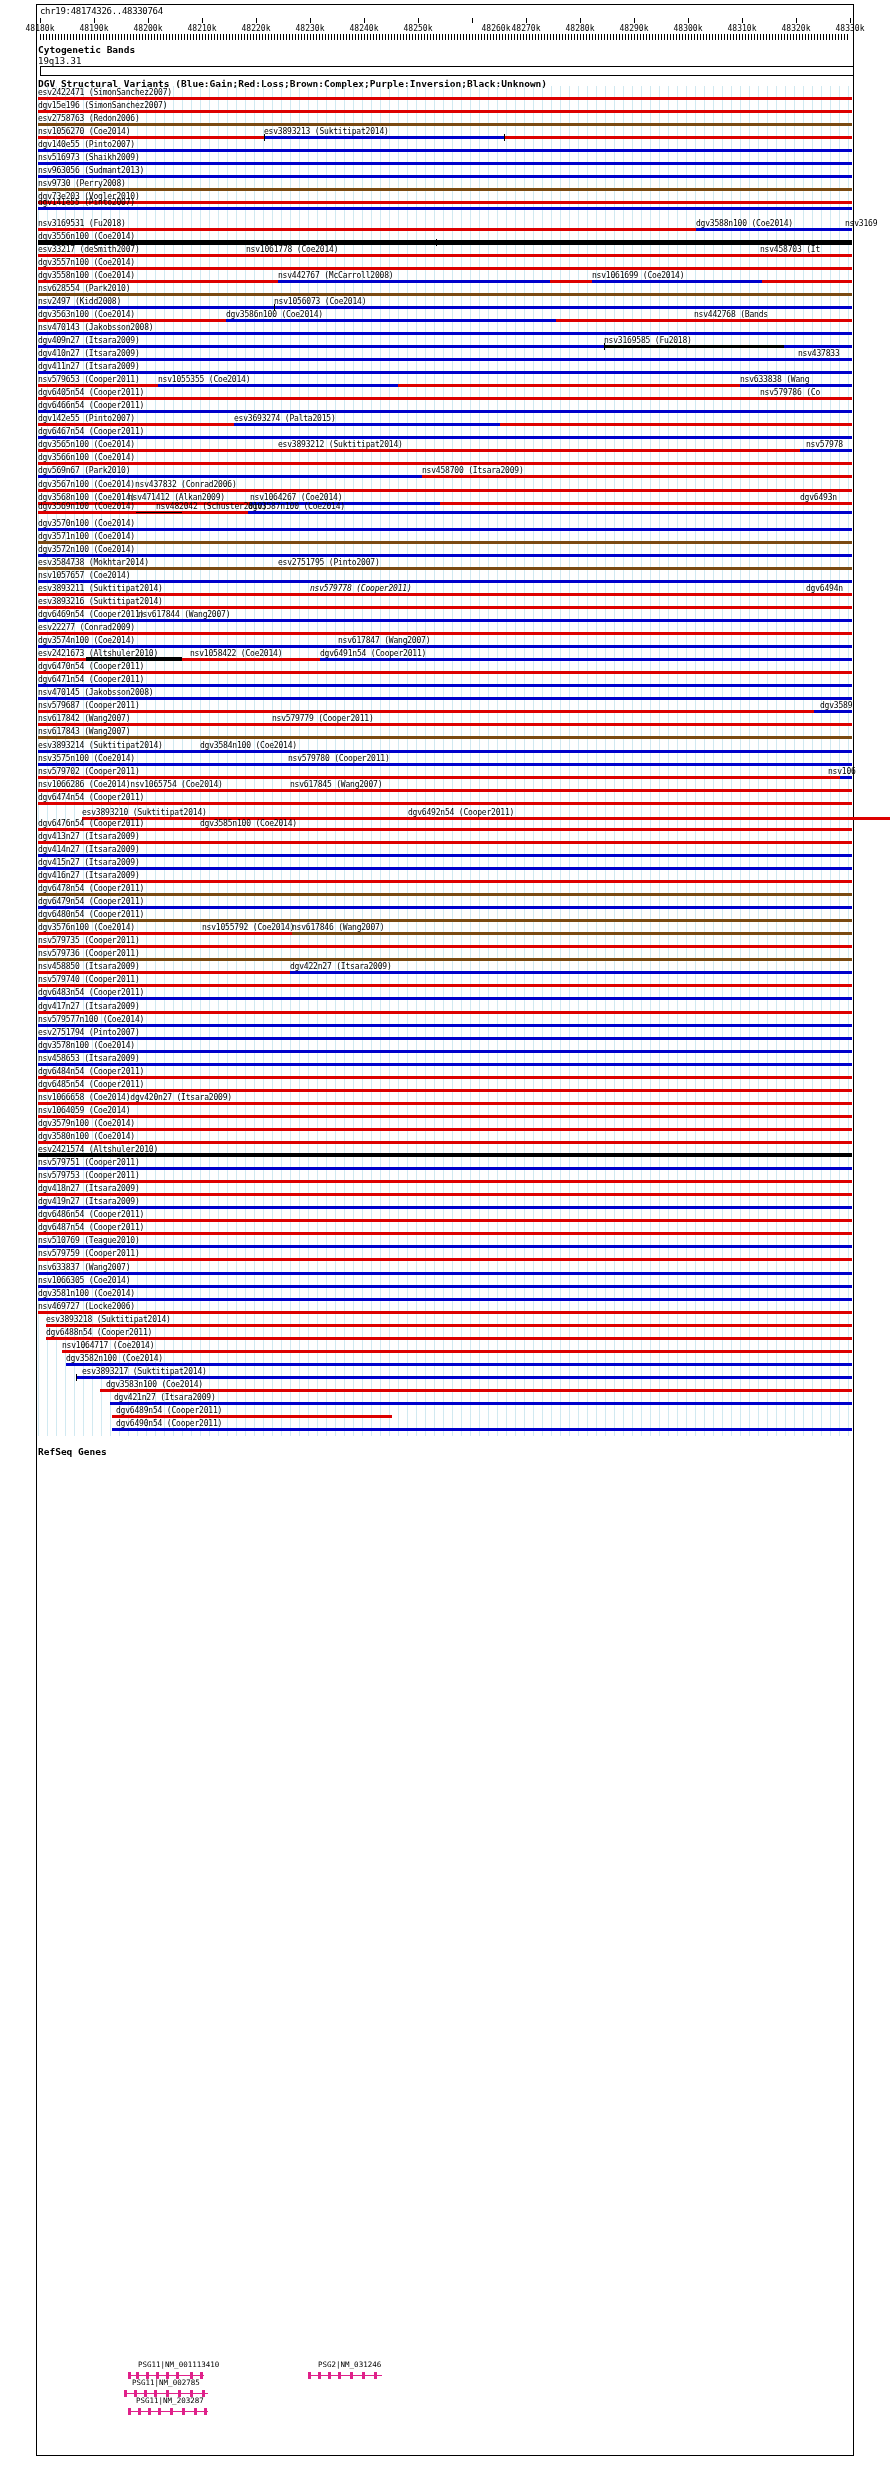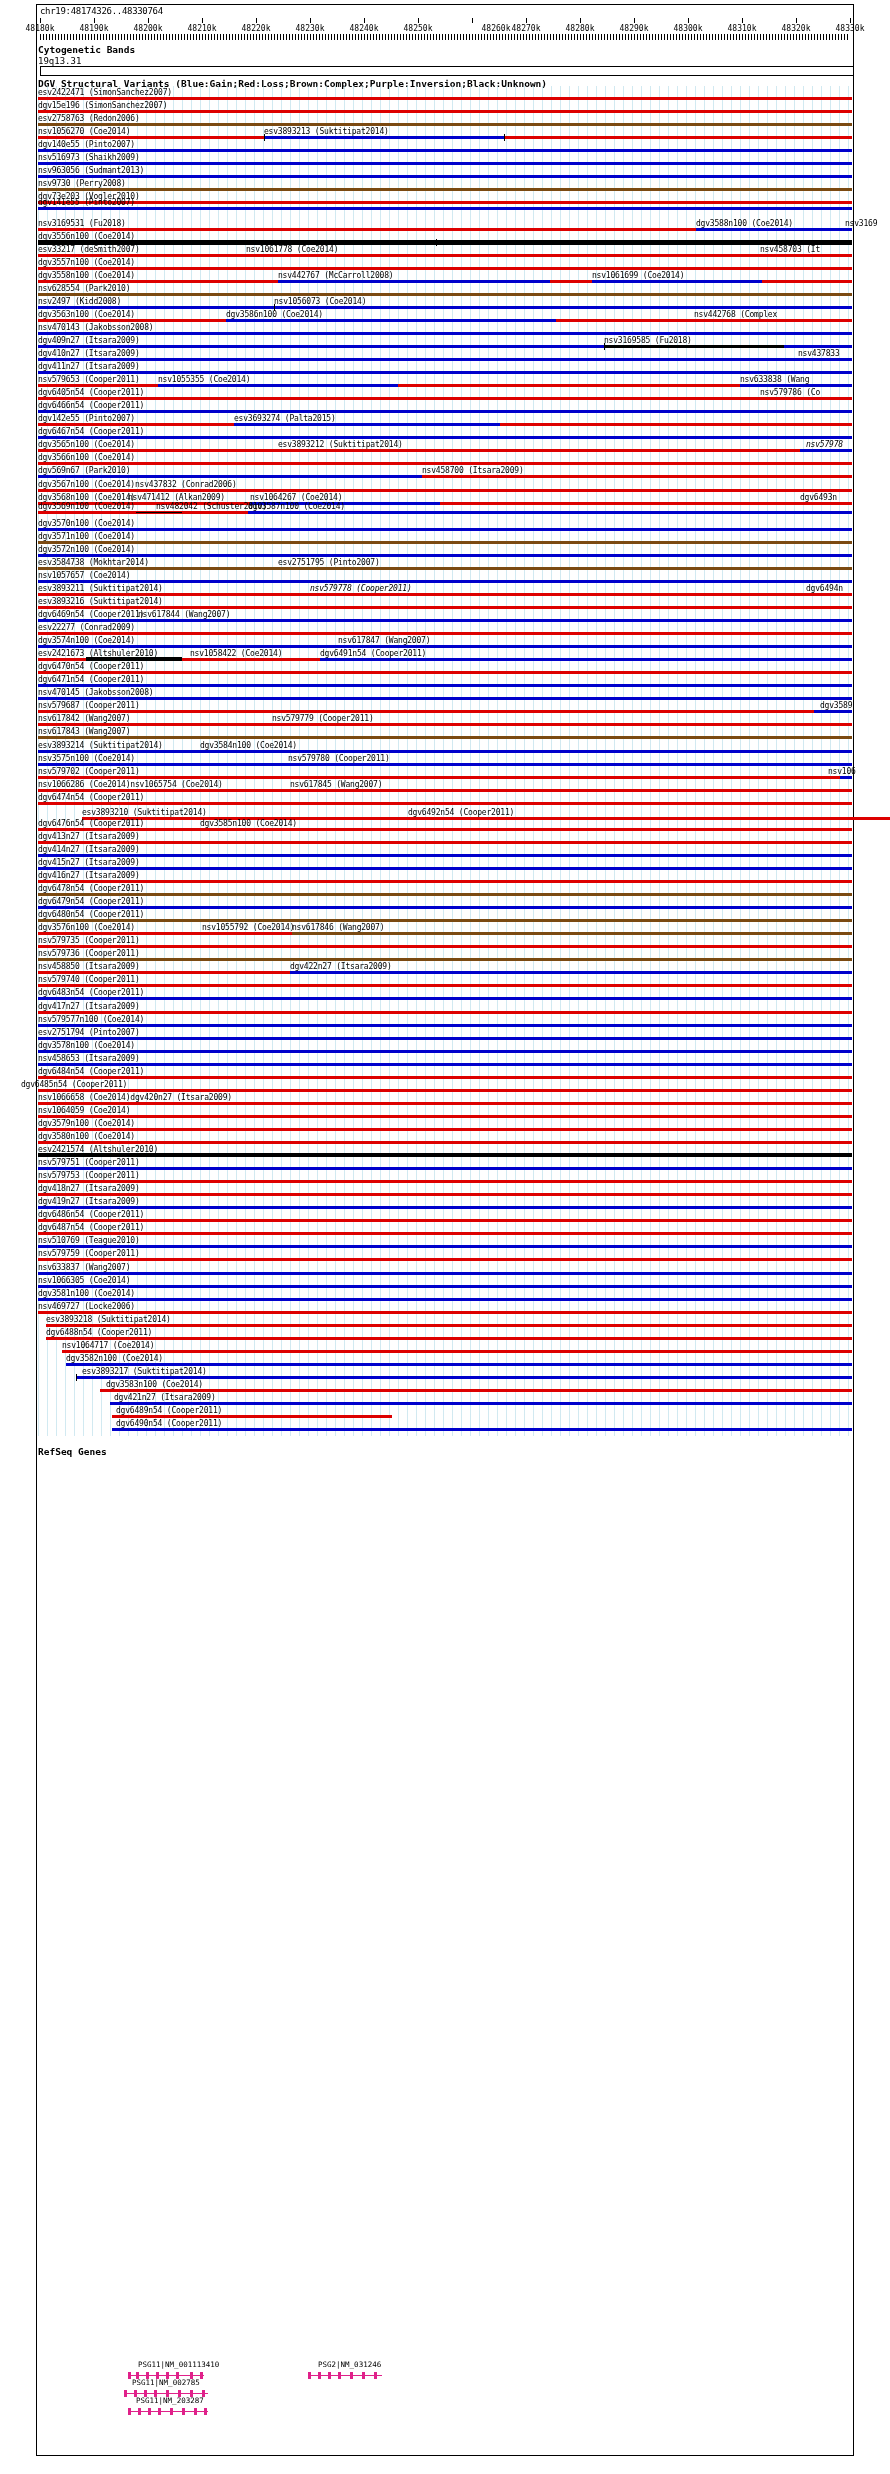--- a/index.html
+++ b/index.html
@@ -162,21 +162,21 @@
       </div>
       <div class="row" style="top: 296.8px;">
         <div class="lab" style="left: 38px; top: 0px;">nsv2497 (Kidd2008)</div>
         <div class="lab" style="left: 274px; top: 0px;">nsv1056073 (Coe2014)</div>
         <div class="bar" style="left: 38px; top: 9px; width: 814px; background: rgb(0, 0, 204);"></div>
         <div class="cap" style="left: 274px; top: 7px;"></div>
       </div>
       <div class="row" style="top: 309.85px;">
         <div class="lab" style="left: 38px; top: 0px;">dgv3563n100 (Coe2014)</div>
         <div class="lab" style="left: 226px; top: 0px;">dgv3586n100 (Coe2014)</div>
-        <div class="lab" style="left: 694px; top: 0px;">nsv442768 (Complex</div>
+        <div class="lab" style="left: 694px; top: 0px;">nsv442768 (Bands</div>
         <div class="bar" style="left: 38px; top: 9px; width: 814px; background: rgb(221, 0, 0);"></div>
         <div class="bar" style="left: 226px; top: 9px; width: 330px; background: rgb(0, 0, 204);"></div>
       </div>
       <div class="row" style="top: 322.9px;">
         <div class="lab" style="left: 38px; top: 0px;">nsv470143 (Jakobsson2008)</div>
         <div class="bar" style="left: 38px; top: 9px; width: 814px; background: rgb(0, 0, 204);"></div>
       </div>
       <div class="row" style="top: 335.95px;">
         <div class="lab" style="left: 38px; top: 0px;">dgv409n27 (Itsara2009)</div>
         <div class="lab" style="left: 604px; top: 0px;">nsv3169585 (Fu2018)</div>
@@ -218,21 +218,21 @@
         <div class="bar" style="left: 38px; top: 9px; width: 814px; background: rgb(221, 0, 0);"></div>
         <div class="bar" style="left: 234px; top: 9px; width: 266px; background: rgb(0, 0, 204);"></div>
       </div>
       <div class="row" style="top: 427.3px;">
         <div class="lab" style="left: 38px; top: 0px;">dgv6467n54 (Cooper2011)</div>
         <div class="bar" style="left: 38px; top: 9px; width: 814px; background: rgb(0, 0, 204);"></div>
       </div>
       <div class="row" style="top: 440.35px;">
         <div class="lab" style="left: 38px; top: 0px;">dgv3565n100 (Coe2014)</div>
         <div class="lab" style="left: 278px; top: 0px;">esv3893212 (Suktitipat2014)</div>
-        <div class="lab" style="left: 806px; top: 0px; font-style: italic;">nsv57978</div>
+        <div class="lab" style="left: 806px; top: 0px;">nsv57978</div>
         <div class="bar" style="left: 38px; top: 9px; width: 814px; background: rgb(221, 0, 0);"></div>
         <div class="bar" style="left: 278px; top: 9px; width: 284px; background: rgb(221, 0, 0);"></div>
         <div class="bar" style="left: 800px; top: 9px; width: 52px; background: rgb(0, 0, 204);"></div>
       </div>
       <div class="row" style="top: 453.4px;">
         <div class="lab" style="left: 38px; top: 0px;">dgv3566n100 (Coe2014)</div>
         <div class="bar" style="left: 38px; top: 9px; width: 814px; background: rgb(221, 0, 0);"></div>
       </div>
       <div class="row" style="top: 466.45px;">
         <div class="lab" style="left: 38px; top: 0px;">dgv569n67 (Park2010)</div>
@@ -461,21 +461,21 @@
       </div>
       <div class="row" style="top: 1053.7px;">
         <div class="lab" style="left: 38px; top: 0px;">nsv458653 (Itsara2009)</div>
         <div class="bar" style="left: 38px; top: 9px; width: 814px; background: rgb(0, 0, 204);"></div>
       </div>
       <div class="row" style="top: 1066.75px;">
         <div class="lab" style="left: 38px; top: 0px;">dgv6484n54 (Cooper2011)</div>
         <div class="bar" style="left: 38px; top: 9px; width: 814px; background: rgb(221, 0, 0);"></div>
       </div>
       <div class="row" style="top: 1079.8px;">
-        <div class="lab" style="left: 21px; top: 0px;">dgv6485n54 (Cooper2011)</div>
+        <div class="lab" style="left: 38px; top: 0px;">dgv6485n54 (Cooper2011)</div>
         <div class="bar" style="left: 38px; top: 9px; width: 814px; background: rgb(221, 0, 0);"></div>
       </div>
       <div class="row" style="top: 1092.85px;">
         <div class="lab" style="left: 38px; top: 0px;">nsv1066658 (Coe2014)dgv420n27 (Itsara2009)</div>
         <div class="bar" style="left: 38px; top: 9px; width: 814px; background: rgb(221, 0, 0);"></div>
       </div>
       <div class="row" style="top: 1105.9px;">
         <div class="lab" style="left: 38px; top: 0px;">nsv1064059 (Coe2014)</div>
         <div class="bar" style="left: 38px; top: 9px; width: 814px; background: rgb(221, 0, 0);"></div>
       </div>

